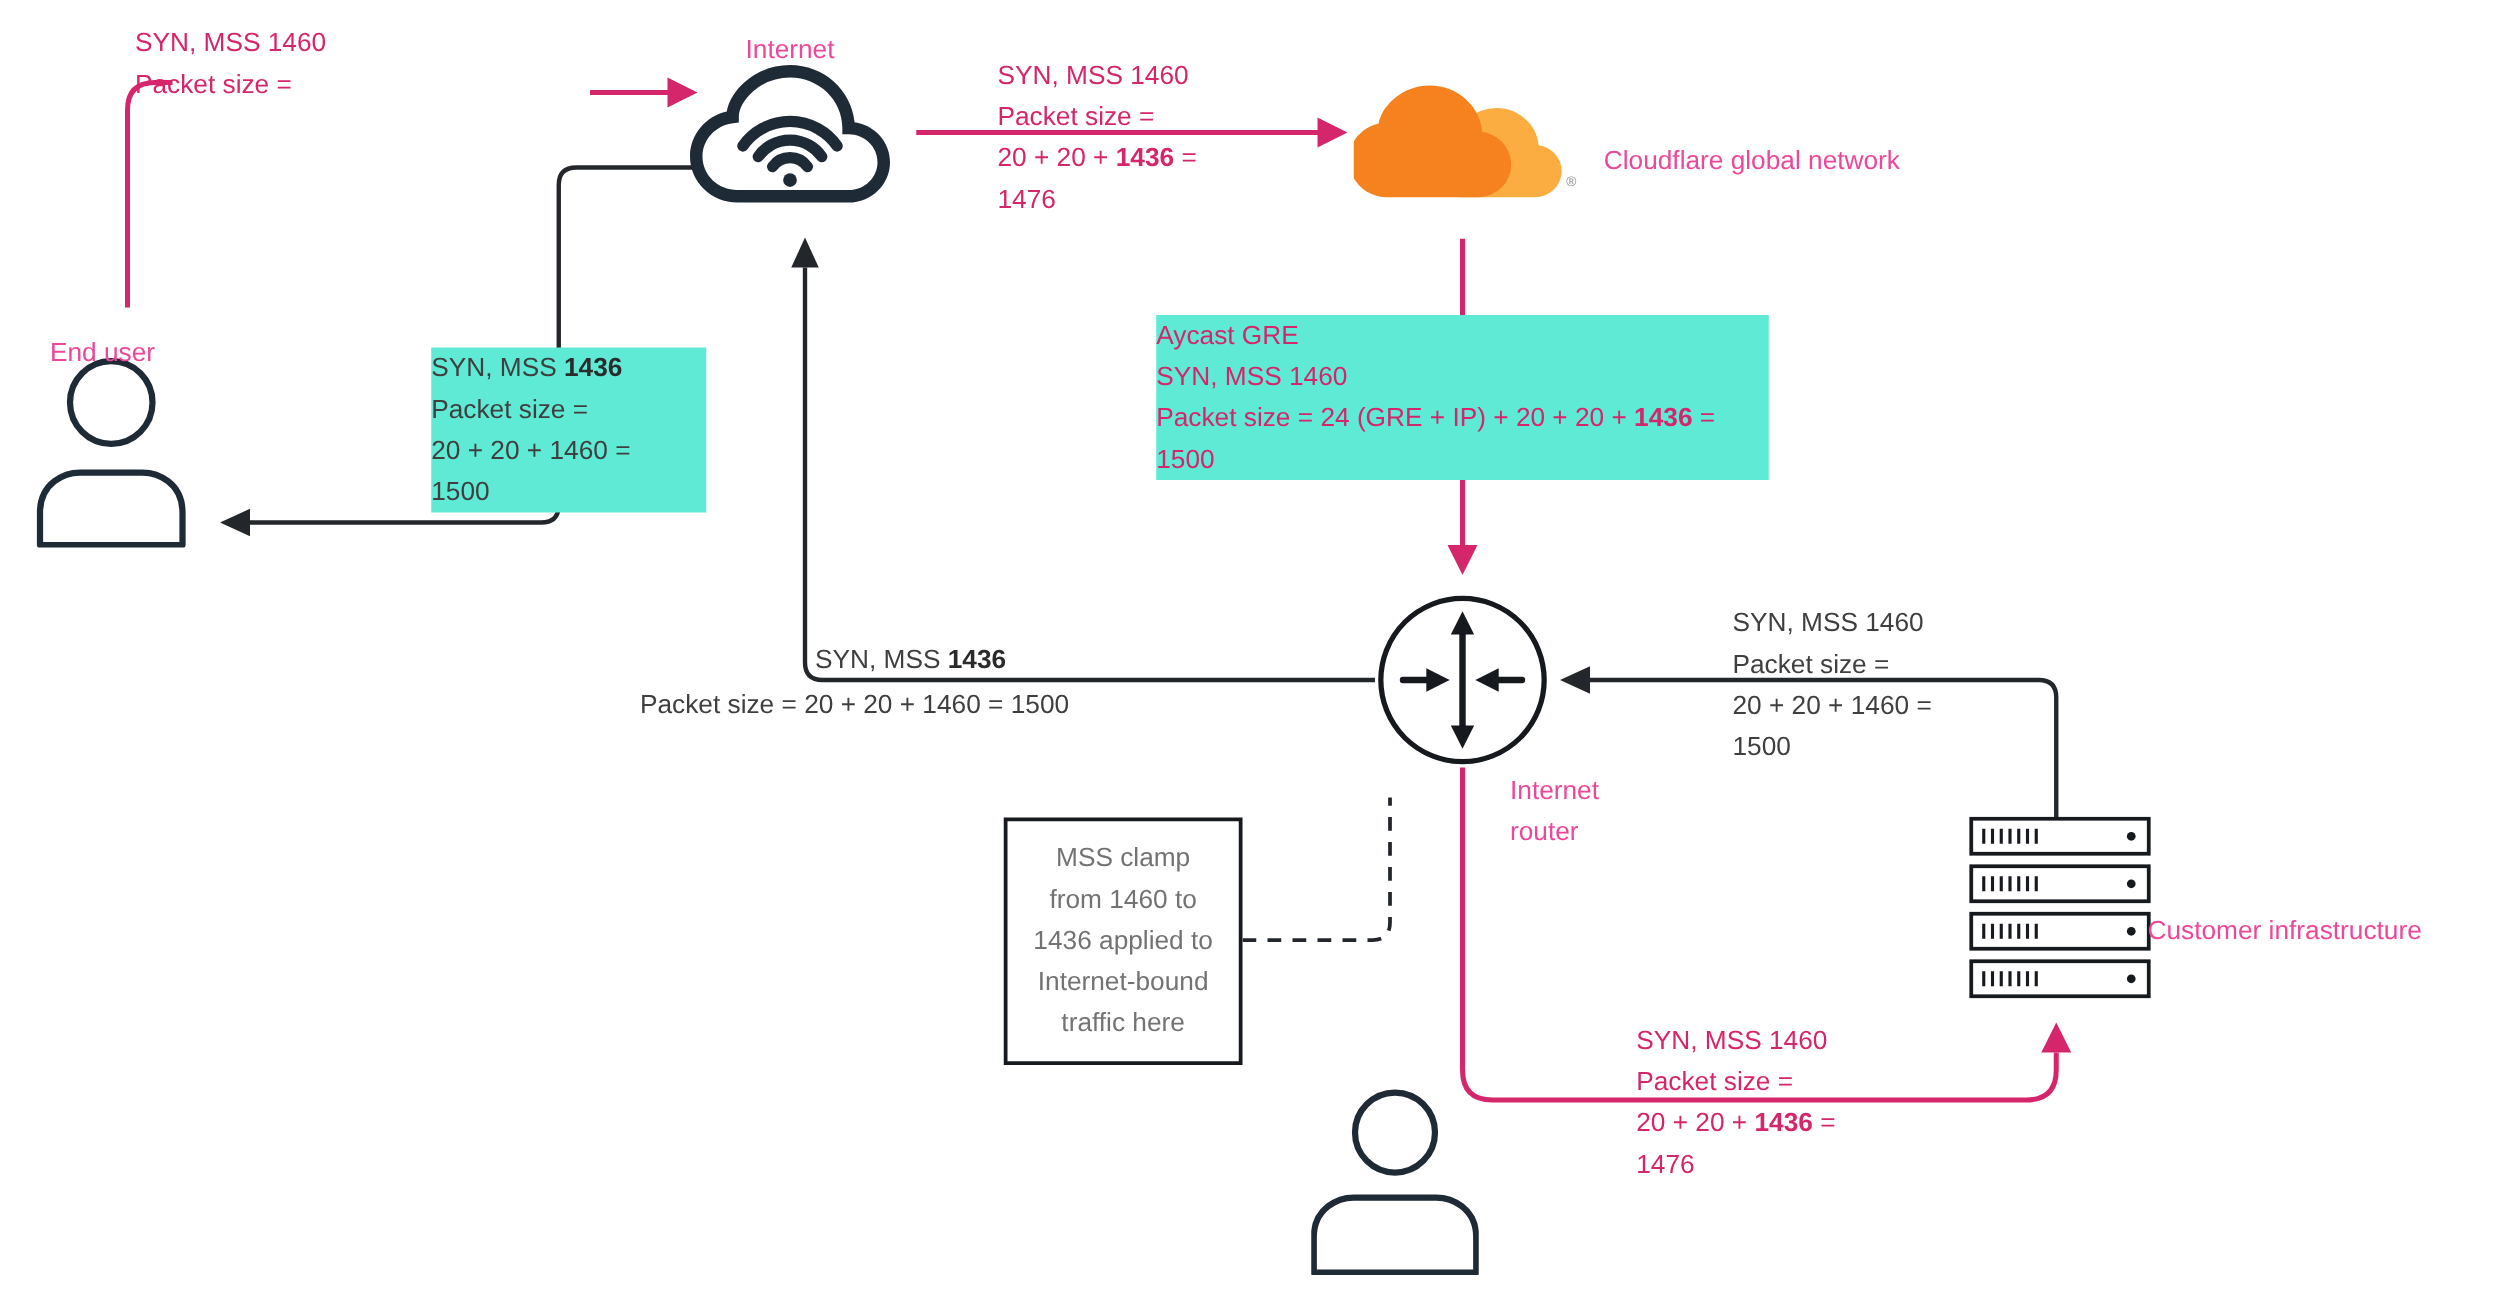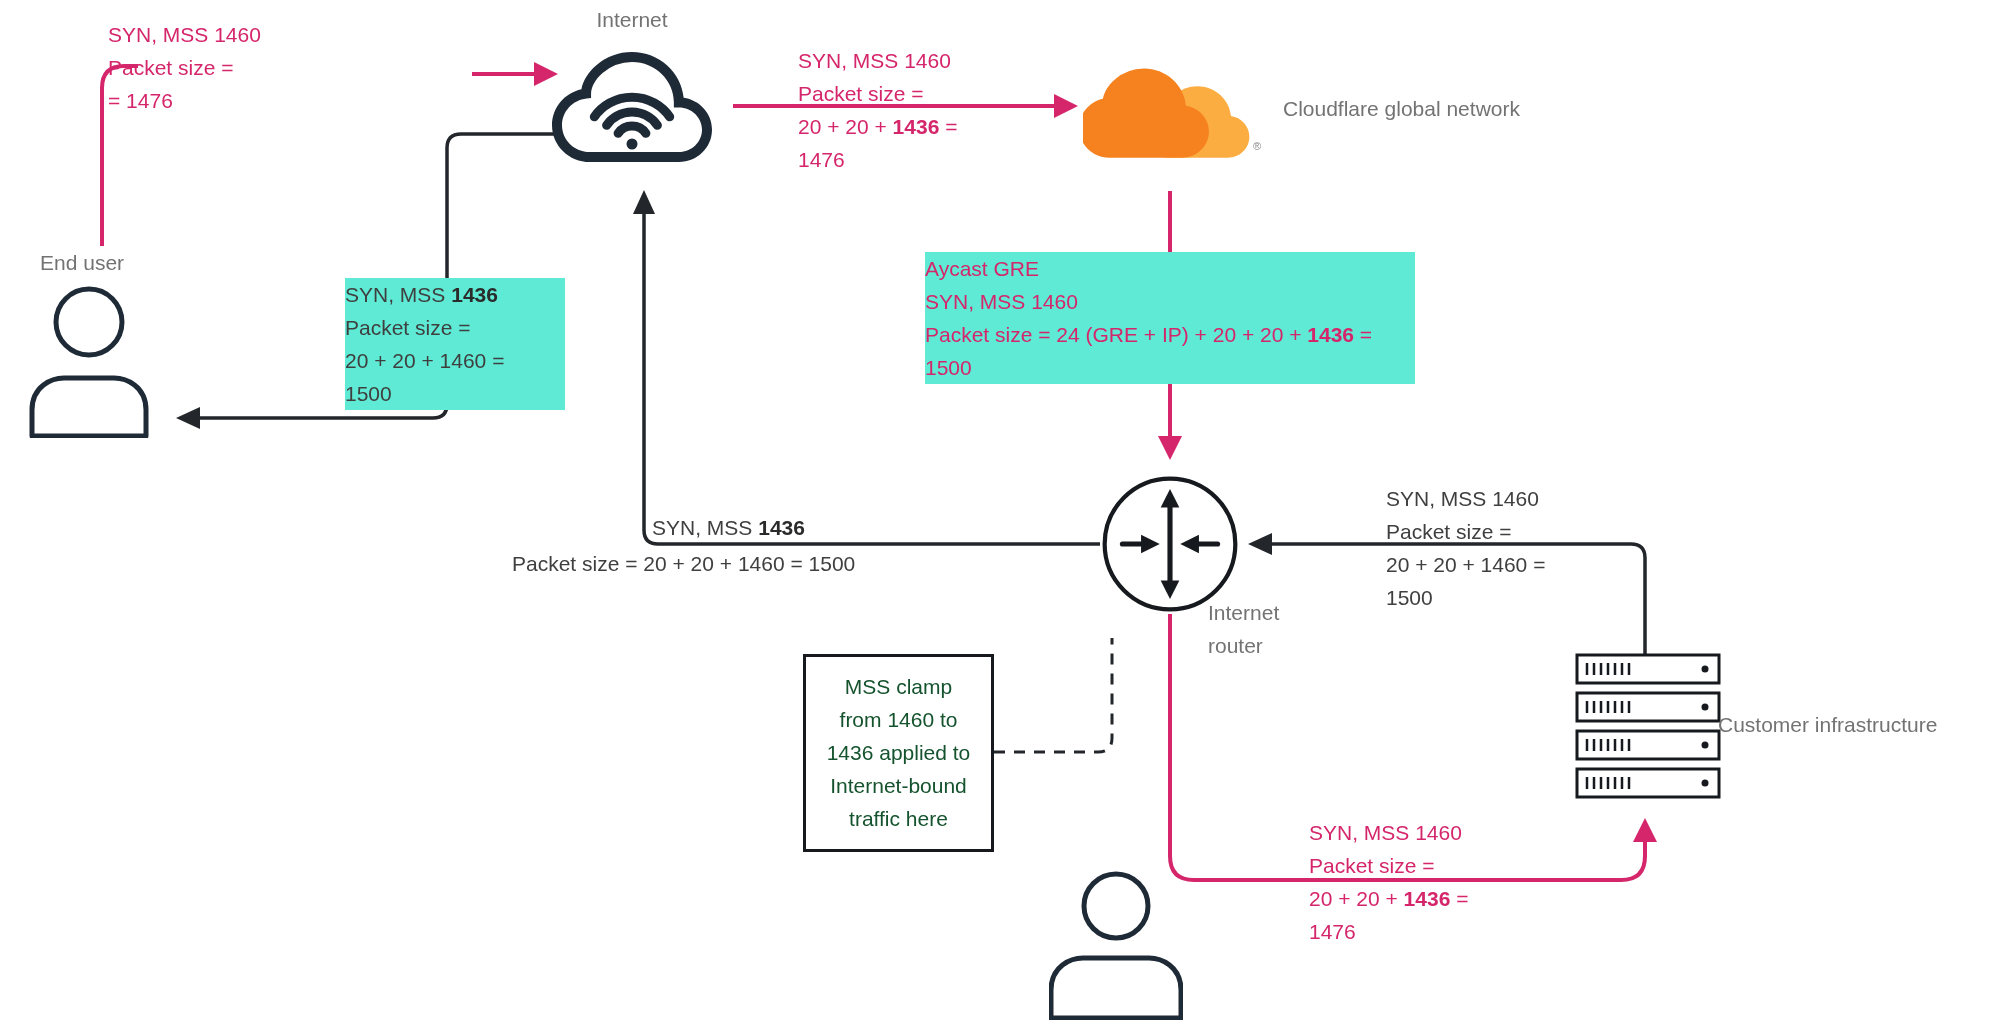--- a/index.html
+++ b/index.html
@@ -8,25 +8,25 @@
     font-family:"Liberation Sans","DejaVu Sans",sans-serif;
     color:#3f3f3f;
   }
   .wires{position:absolute;left:0;top:0;z-index:1;}
   .abs{position:absolute;z-index:2;}
   .ann{position:absolute;z-index:2;font-size:21px;line-height:33px;text-align:left;}
   .ann b{font-weight:700;color:#2b2b2b;}
   .pink{color:#d5266b;}
   .pink b{color:#d5266b;}
   .whitebg{background:#5eead4;}
-  .node-label{position:absolute;z-index:2;font-size:21px;line-height:33px;color:#737373;}
+  .node-label{position:absolute;z-index:2;font-size:21px;line-height:33px;color:#ec4899;margin-top:20px;}
   .clamp-box{
     position:absolute;z-index:2;left:803px;top:654px;width:191px;height:198px;
     border:3px solid #16191d;background:#ffffff;box-sizing:border-box;
-    font-size:21px;line-height:33px;text-align:center;padding-top:13px;color:#14532d;
+    font-size:21px;line-height:33px;text-align:center;padding-top:13px;color:#737373;
   }
   .tm{position:absolute;z-index:2;font-size:11px;color:#8a8a8a;}
 </style>
 </head>
 <body>
 
 <svg class="wires" width="1999" height="1034" viewBox="0 0 1999 1034">
 
   <g stroke="#d5266b" stroke-width="4" fill="none" stroke-linejoin="round">
     <path d="M 102,246 V 88 Q 102,66 124,66 H 138"></path>
@@ -143,21 +143,20 @@
 <div class="node-label" style="left:1208px;top:596px">
   <div>Internet</div>
   <div>router</div>
 </div>
 
 <div class="node-label" style="left:1718px;top:708px">Customer infrastructure</div>
 
 <div class="ann pink" style="left:108px;top:18px;width:380px">
   <div>SYN, MSS 1460</div>
   <div>Packet size =</div>
-  <div>= 1476</div>
 </div>
 
 <div class="ann pink" style="left:798px;top:44px;width:220px">
   <div>SYN, MSS 1460</div>
   <div>Packet size =</div>
   <div><span>20 + 20 + </span><b>1436</b><span> =</span></div>
   <div>1476</div>
 </div>
 
 <div class="ann pink whitebg" style="left:925px;top:252px;width:490px">

